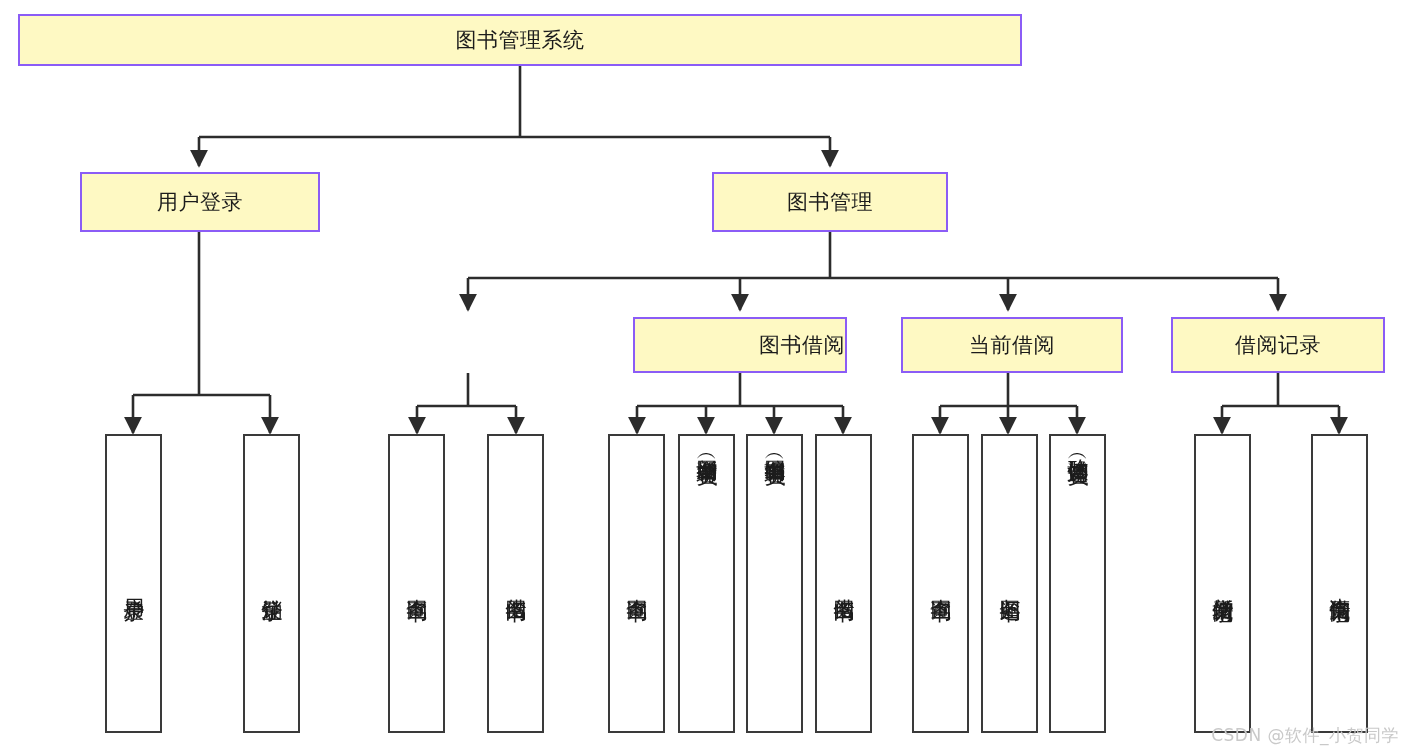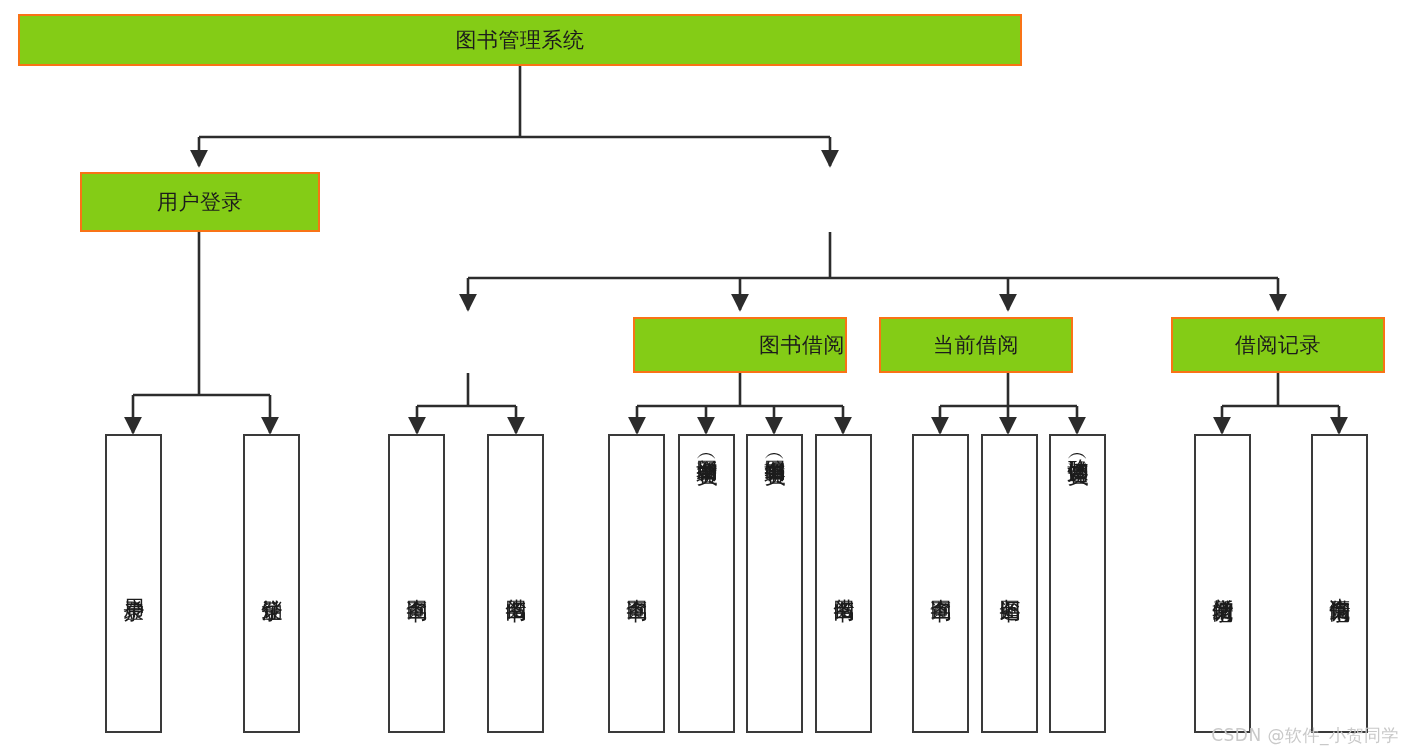--- a/index.html
+++ b/index.html
@@ -17,22 +17,22 @@
   #diagram {
     position: absolute;
     left: 0;
     top: 0;
     width: 1405px;
     height: 747px;
   }
   .node-box {
     position: absolute;
     box-sizing: border-box;
-    border: 2px solid #f97316;
-    background: #84cc16;
+    border: 2px solid #8b5cf6;
+    background: #fef9c3;
     display: flex;
     align-items: center;
     justify-content: center;
     font-family: Liberation Serif, serif;
   }
   .node-label-h {
     font-size: 21px;
     color: #1c1c1c;
     letter-spacing: 0.5px;
     white-space: nowrap;
@@ -137,27 +137,30 @@
   </svg>
 
   <div class="node-box" style="left:18px; top:14px; width:1004px; height:52px;">
     <span class="node-label-h">图书管理系统</span>
   </div>
 
   <div class="node-box" style="left:80px; top:172px; width:240px; height:60px;">
     <span class="node-label-h">用户登录</span>
   </div>
 
+  <div class="node-box" style="left:712px; top:172px; width:236px; height:60px;">
+    <span class="node-label-h">图书管理</span>
+  </div>
 
 
   <div class="node-box" style="left:633px; top:317px; width:214px; height:56px;justify-content:flex-end;">
     <span class="node-label-h">图书借阅</span>
   </div>
 
-  <div class="node-box" style="left:879px; top:317px; width:194px; height:56px;">
+  <div class="node-box" style="left:901px; top:317px; width:222px; height:56px;">
     <span class="node-label-h">当前借阅</span>
   </div>
 
   <div class="node-box" style="left:1171px; top:317px; width:214px; height:56px;">
     <span class="node-label-h">借阅记录</span>
   </div>
 
   <div class="leaf-box" style="left:105px; top:434px; width:57px; height:299px;">
     <span class="node-label-v">用户登录</span>
   </div>

